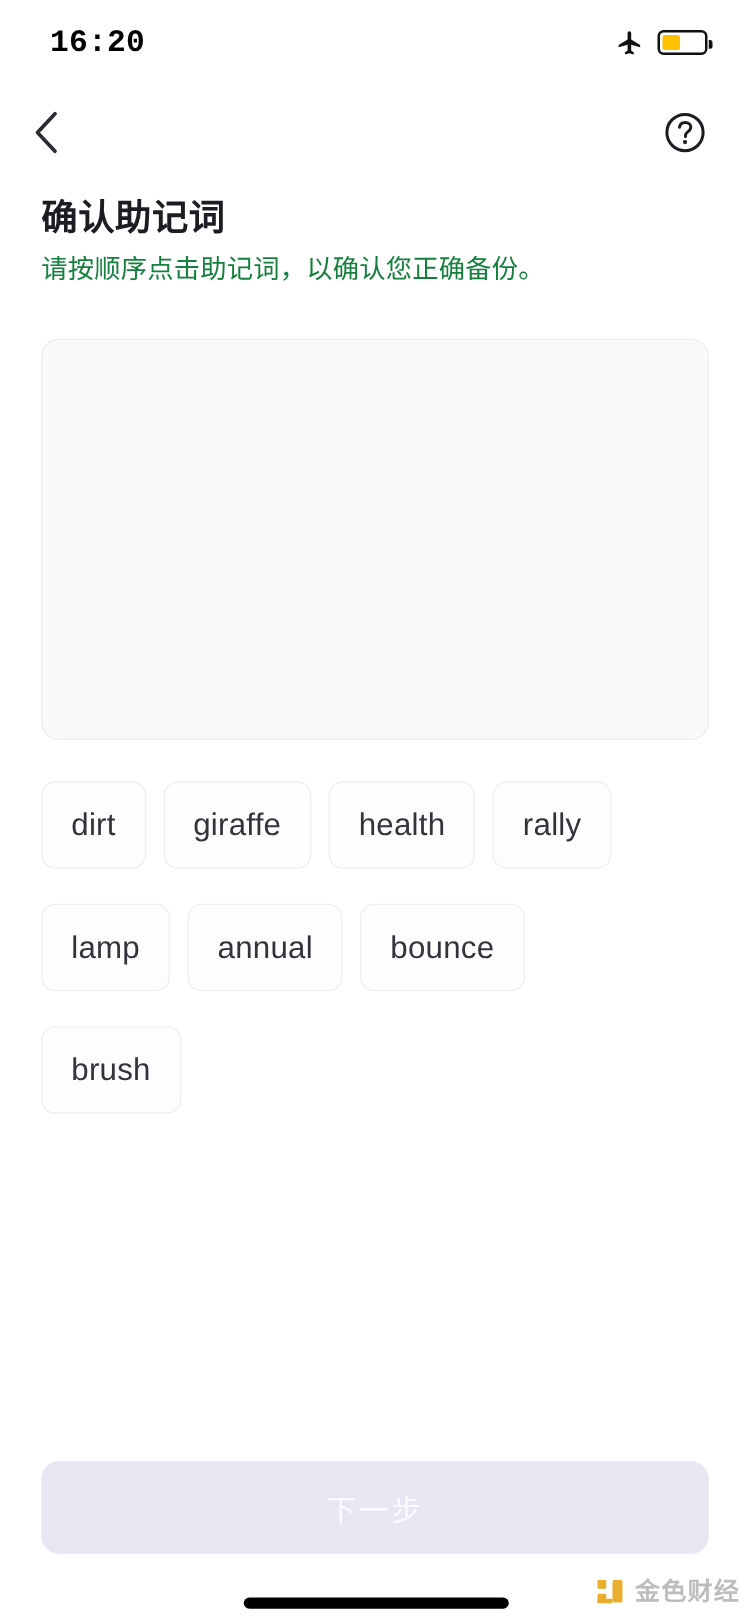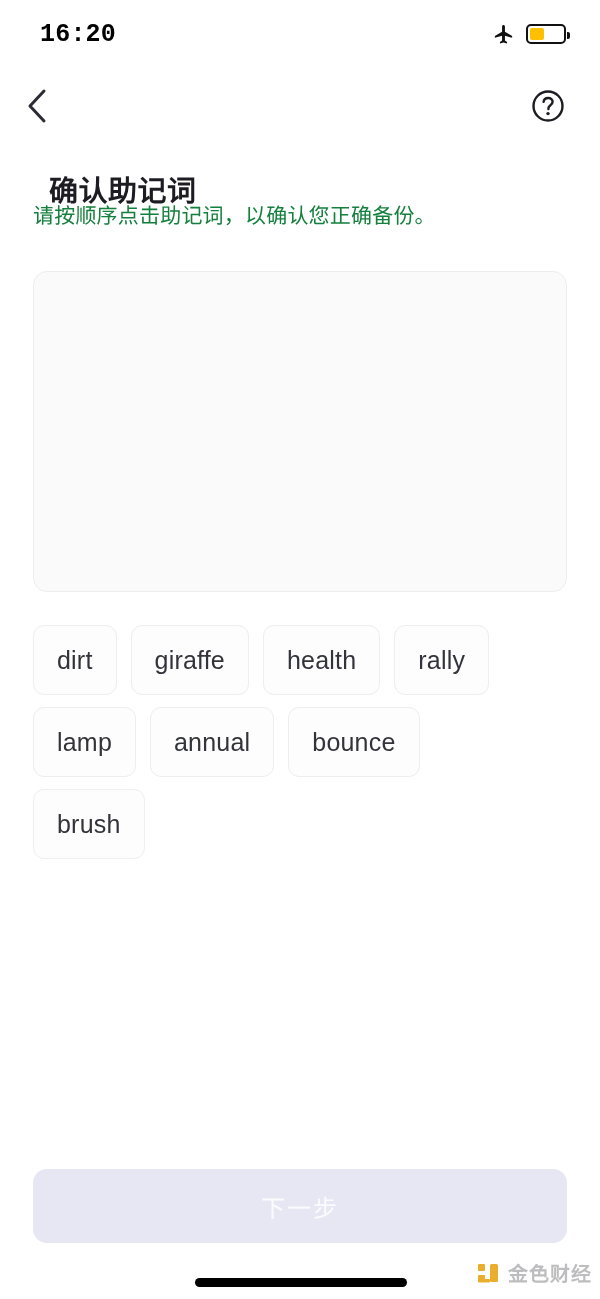--- a/index.html
+++ b/index.html
@@ -104,21 +104,21 @@
     background: none;
     border: none;
     padding: 0;
   }
 
   
   .page-title {
     position: absolute;
     top: 158px;
     left: 33px;
-    margin: 16px;
+    margin: 0;
     font-size: 29px;
     font-weight: bold;
     color: #1c1c22;
     letter-spacing: 0.5px;
     line-height: 1.2;
   }
   .page-subtitle {
     position: absolute;
     top: 201px;
     left: 33px;
@@ -145,21 +145,21 @@
   }
 
   
   .word-bank {
     position: absolute;
     top: 625px;
     left: 33px;
     width: 500px;
     display: flex;
     flex-wrap: wrap;
-    gap: 12px 14px;
+    gap: 28px 14px;
     align-content: flex-start;
   }
   .word-chip {
     box-sizing: border-box;
     height: 70px;
     padding: 0 23px;
     display: flex;
     align-items: center;
     justify-content: center;
     background: #fdfdfd;

